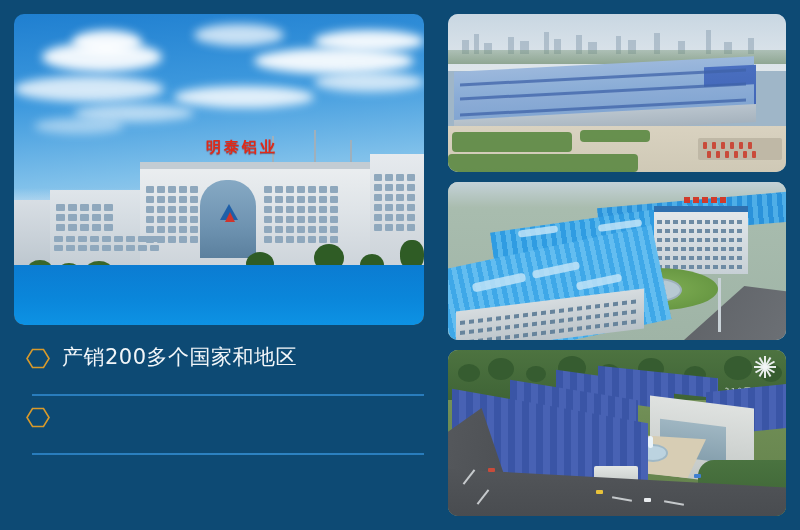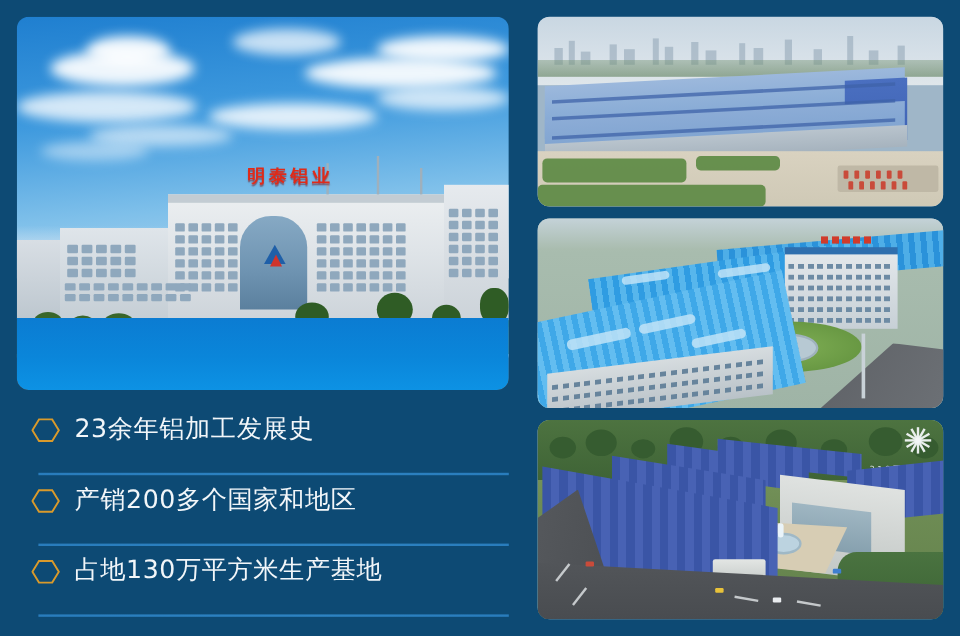--- a/index.html
+++ b/index.html
@@ -430,47 +430,37 @@
       <div class="zebra" style="left:304px"></div>
       <div class="zebra" style="left:322px"></div>
       <div class="zebra" style="left:340px"></div>
 
       <div class="banner">
       </div>
     </div>
 
     <div class="features">
 
-      <div class="feat-row">
-        <span class="hexbox">
-          <svg width="24" height="21" viewBox="0 0 24 21">
-            <polygon points="6.5,1.5 17.5,1.5 23,10.5 17.5,19.5 6.5,19.5 1,10.5" fill="none" stroke="#d99a2b" stroke-width="1.6"></polygon>
-          </svg>
-        </span>
-        <span class="feat-label">23余年铝加工发展史</span>
-        <span class="feat-rule"></span>
-      </div>
 
       <div class="feat-row">
         <span class="hexbox">
           <svg width="24" height="21" viewBox="0 0 24 21">
             <polygon points="6.5,1.5 17.5,1.5 23,10.5 17.5,19.5 6.5,19.5 1,10.5" fill="none" stroke="#d99a2b" stroke-width="1.6"></polygon>
           </svg>
         </span>
         <span class="feat-label">产销200多个国家和地区</span>
         <span class="feat-rule"></span>
       </div>
 
       <div class="feat-row">
         <span class="hexbox">
           <svg width="24" height="21" viewBox="0 0 24 21">
             <polygon points="6.5,1.5 17.5,1.5 23,10.5 17.5,19.5 6.5,19.5 1,10.5" fill="none" stroke="#d99a2b" stroke-width="1.6"></polygon>
           </svg>
         </span>
-        <span class="feat-label">占地130万平方米生产基地</span>
         <span class="feat-rule"></span>
       </div>
 
     </div>
   </div>
 
   <div class="right-col">
 
     <div class="rphoto rp1">
       <div class="a1-sky"></div>

